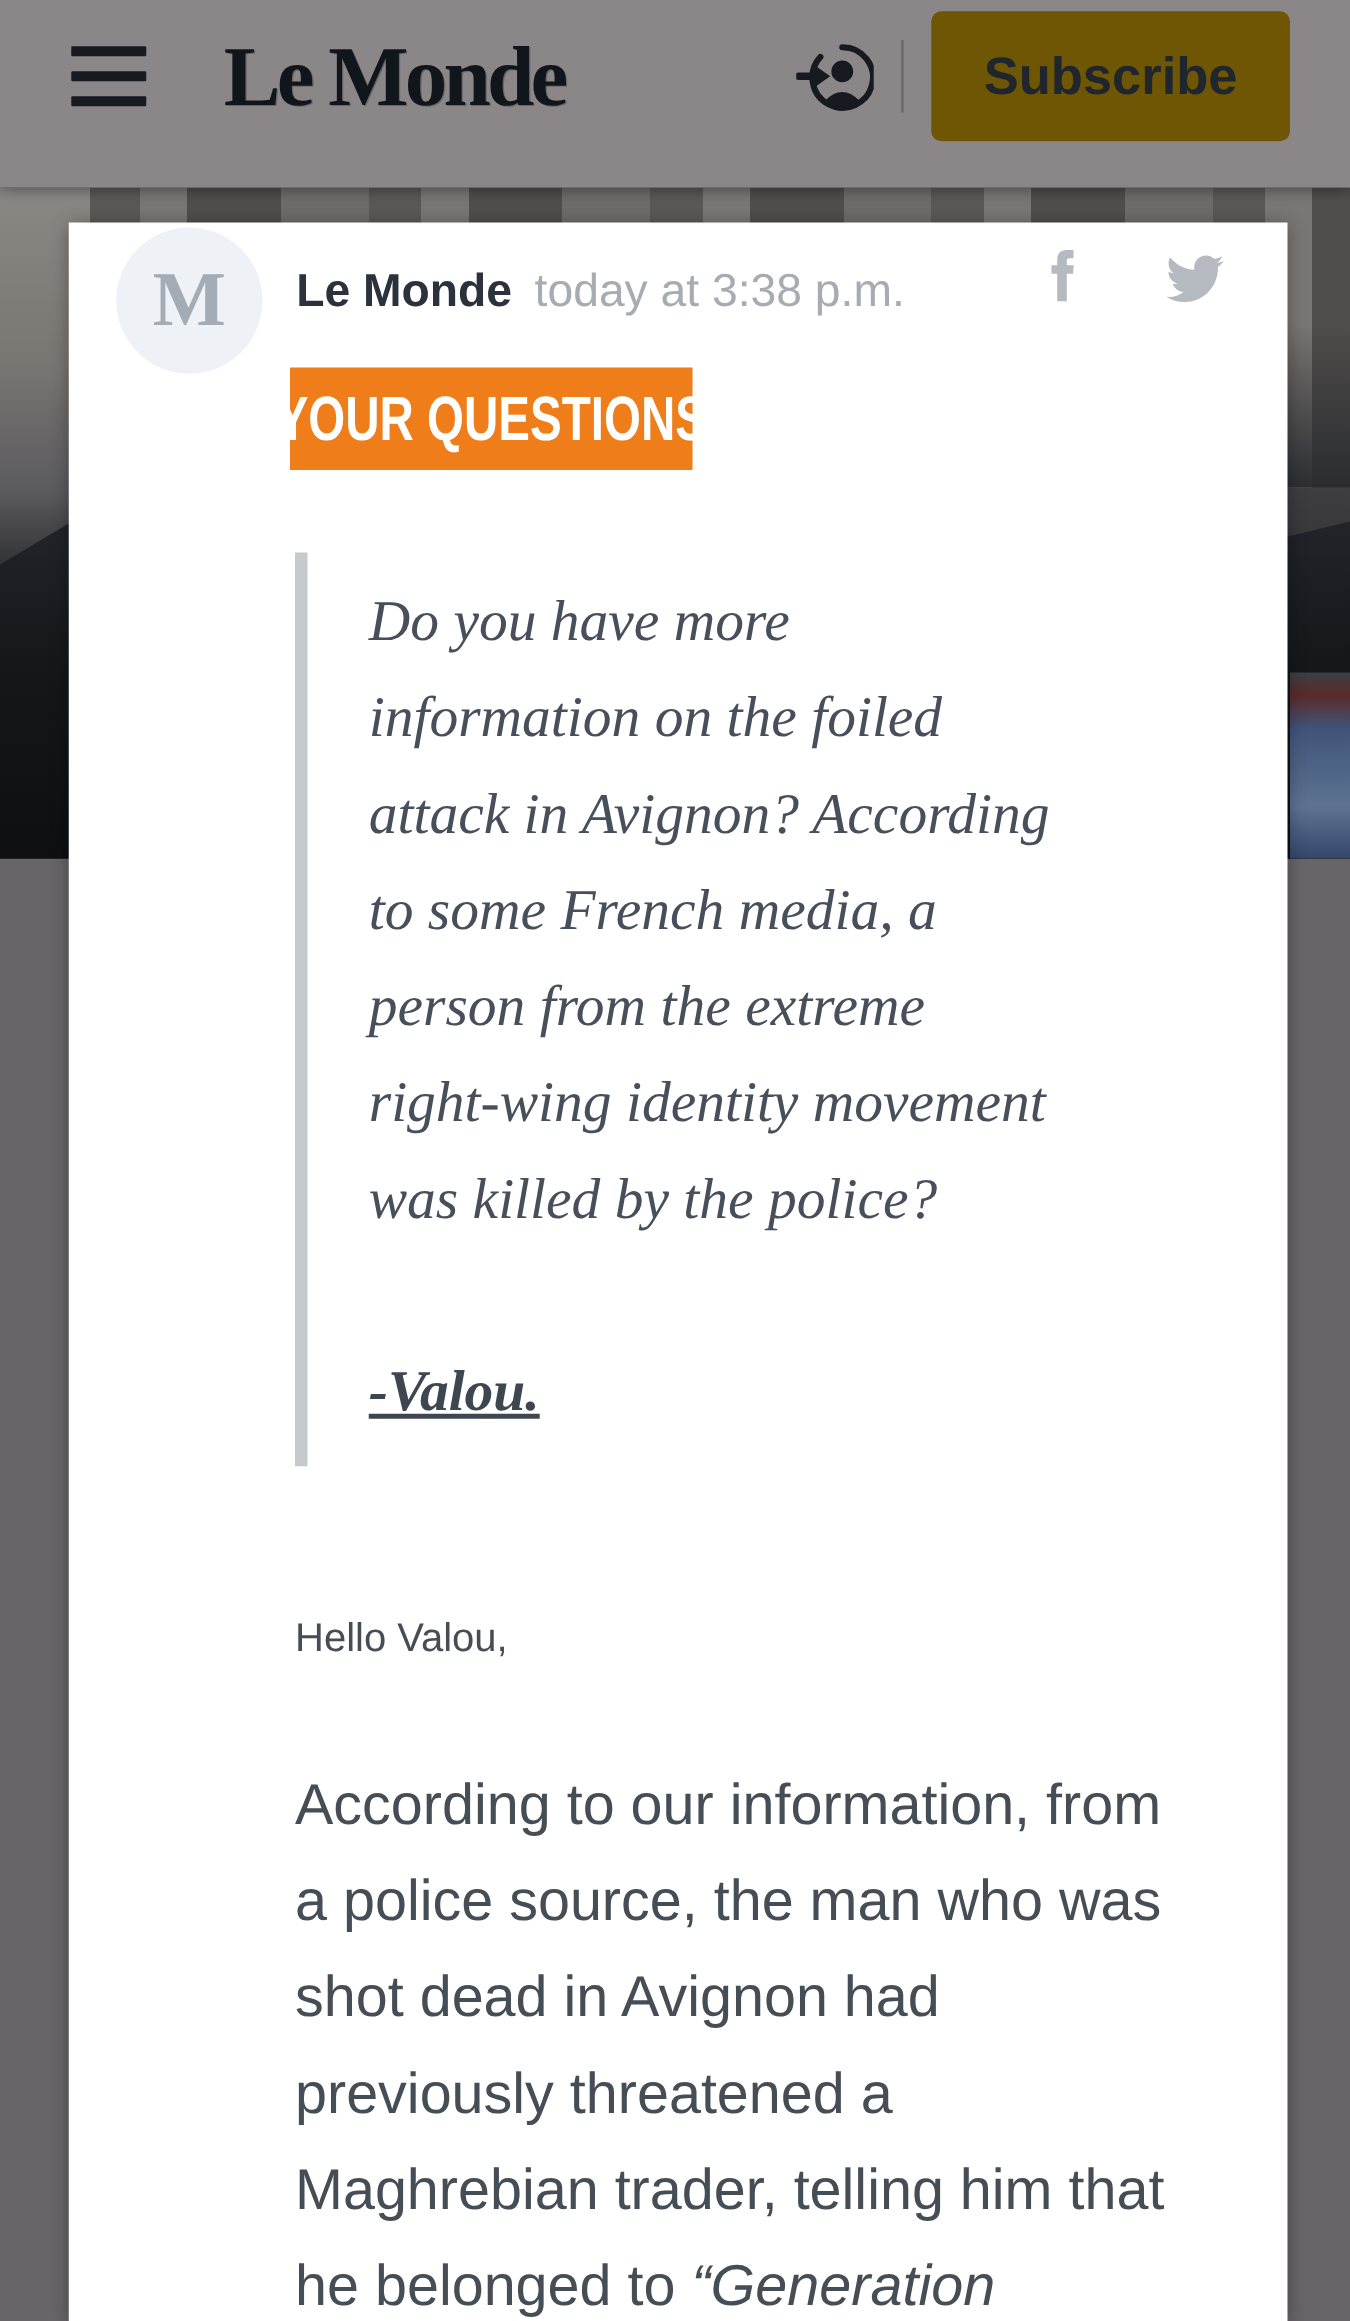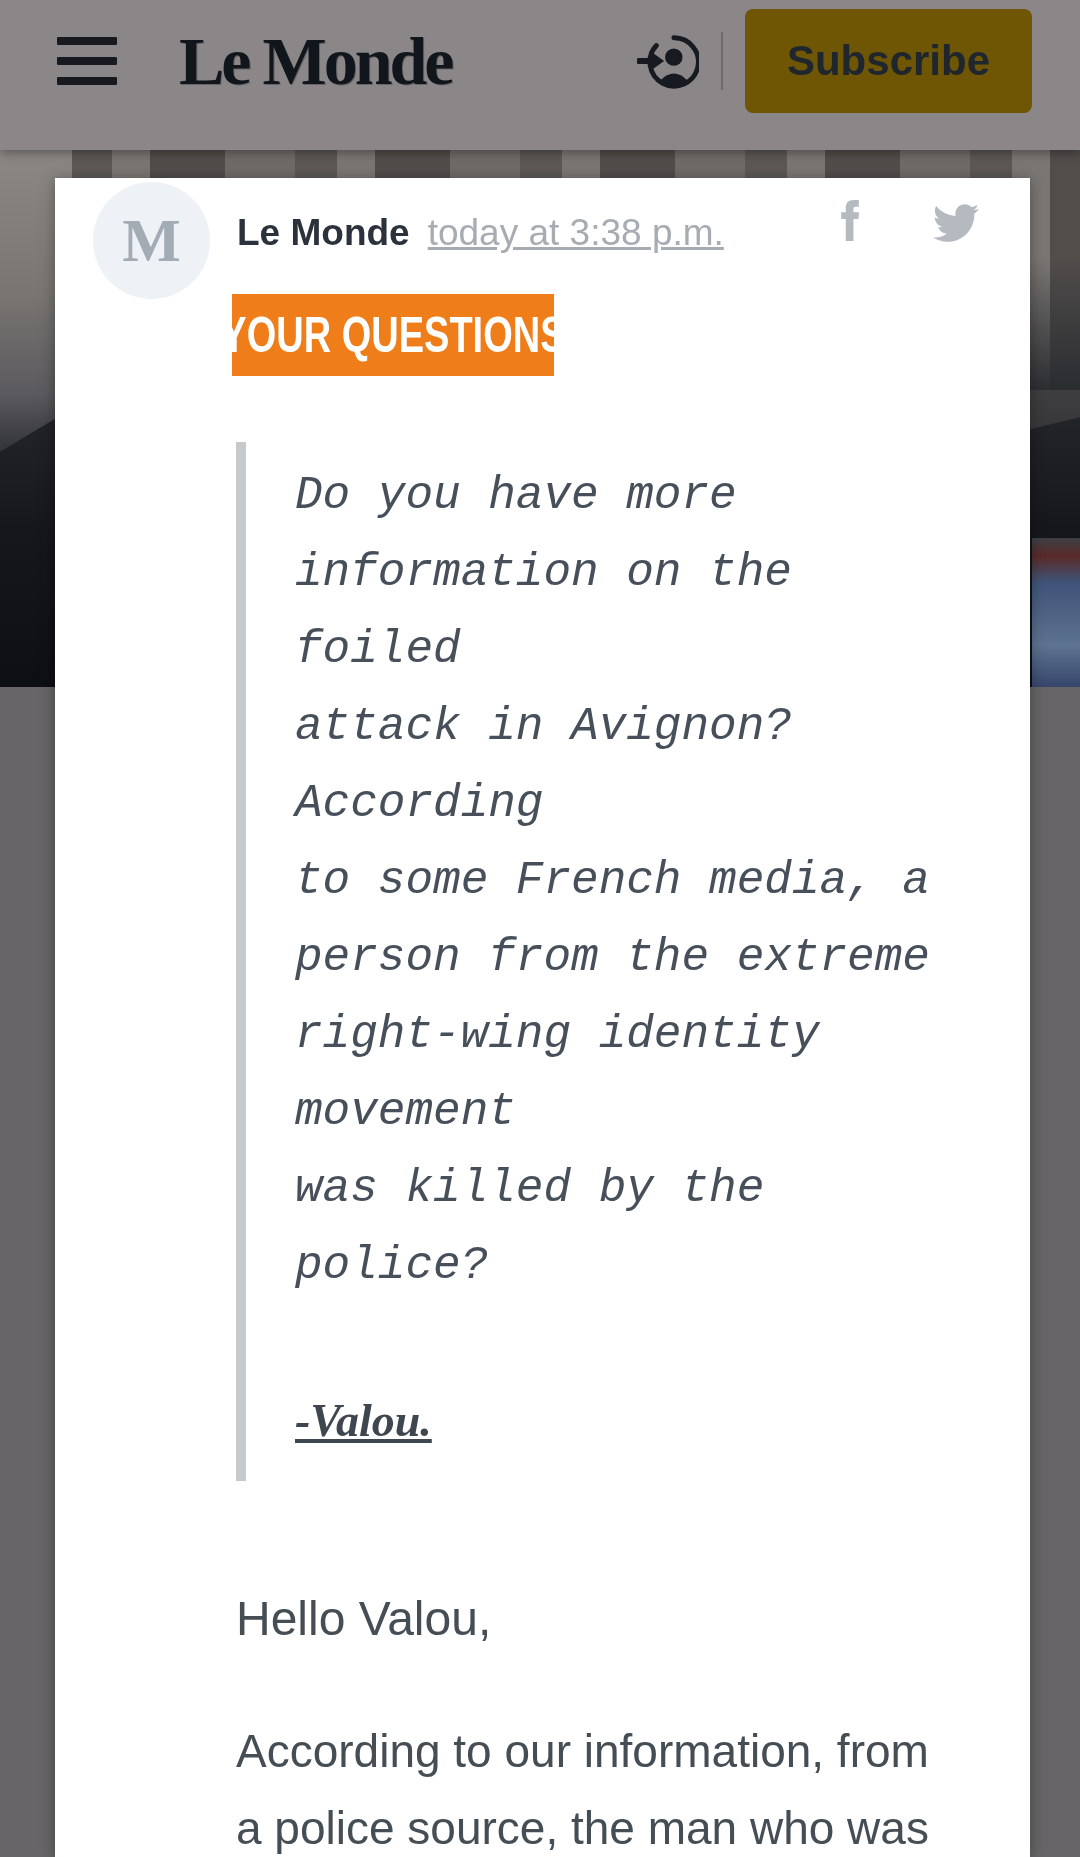--- a/index.html
+++ b/index.html
@@ -65,49 +65,49 @@
   }
   .avatar{
     position:absolute; left:38px; top:4px; width:117px; height:117px; border-radius:50%;
     background:#eef1f5; display:flex; align-items:center; justify-content:center;
   }
   .avatar span{
     font-family:"Liberation Serif", serif; font-weight:bold; font-size:62px; color:#a3abb4;
   }
   .name-row{ position:absolute; left:182px; top:34px; display:flex; align-items:baseline; white-space:nowrap; }
   .source{ font-size:37px; font-weight:bold; color:#2b323b; }
-  .time{ font-size:37px; color:#a6acb2; margin-left:18px; font-weight:normal;text-decoration:underline; }
+  .time{ font-size:37px; color:#a6acb2; margin-left:18px; font-weight:normal; }
   .share{ position:absolute; cursor:pointer; }
   .share.fb{ left:772px; top:16px; width:46px; height:48px; }
   .share.tw{ left:874px; top:22px; width:54px; height:46px; }
 
   .badge{
     position:absolute; left:177px; top:116px; width:322px; height:82px;
     background:#ee7d1a; display:flex; align-items:center; justify-content:center;
   }
   .badge span{
     color:#ffffff; font-weight:bold; font-size:50px; letter-spacing:0px;
     transform:scaleX(0.76); white-space:nowrap;
   }
 
   .content{ padding:264px 30px 0 181px; }
 
   blockquote.question{
     border-left:10px solid #c7cacd; padding:16px 20px 22px 49px; margin:0;
   }
   .q-text{
-    font-family:Liberation Mono, monospace; font-style:italic;
+    font-family:Liberation Serif, serif; font-style:italic;
     font-size:46px; line-height:77px; color:#47505a; white-space:pre-line;
   }
   .q-attr{
     font-family:"Liberation Serif", serif; font-style:italic; font-weight:bold;
     font-size:46px; line-height:77px; color:#3e474f; margin-top:77px;text-decoration:underline;
   }
   .greeting{
-    margin-top:99px; font-size:48px; line-height:77px; color:#454d55;
+    margin-top:99px; font-size:32px; line-height:77px; color:#454d55;
   }
   .answer{
     margin-top:56px; font-size:46px; line-height:77px; color:#454d55; white-space:pre-line;
     width:810px;
   }
   .answer .it{ font-style:italic; }
 </style>
 </head>
 <body>
 

